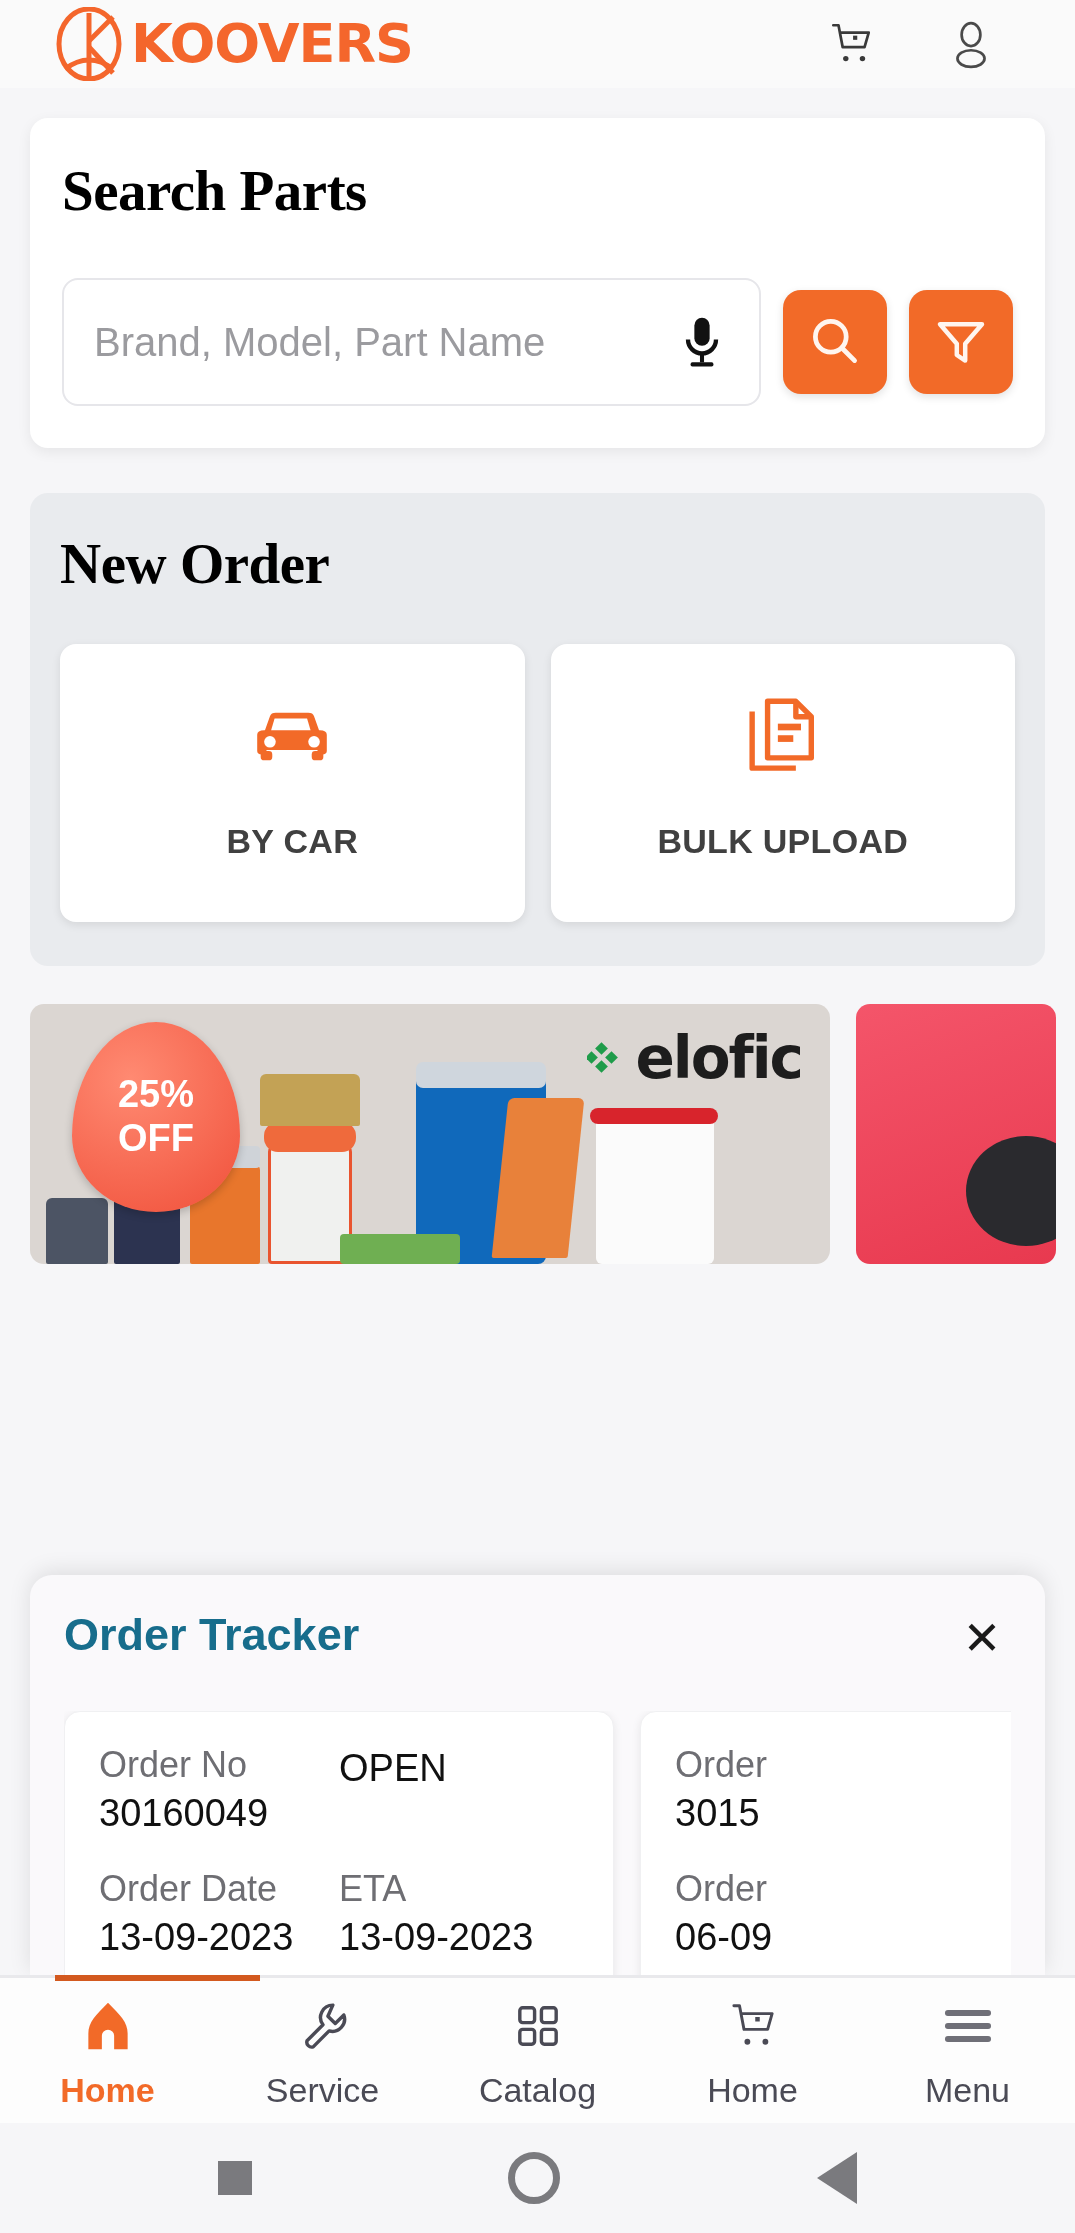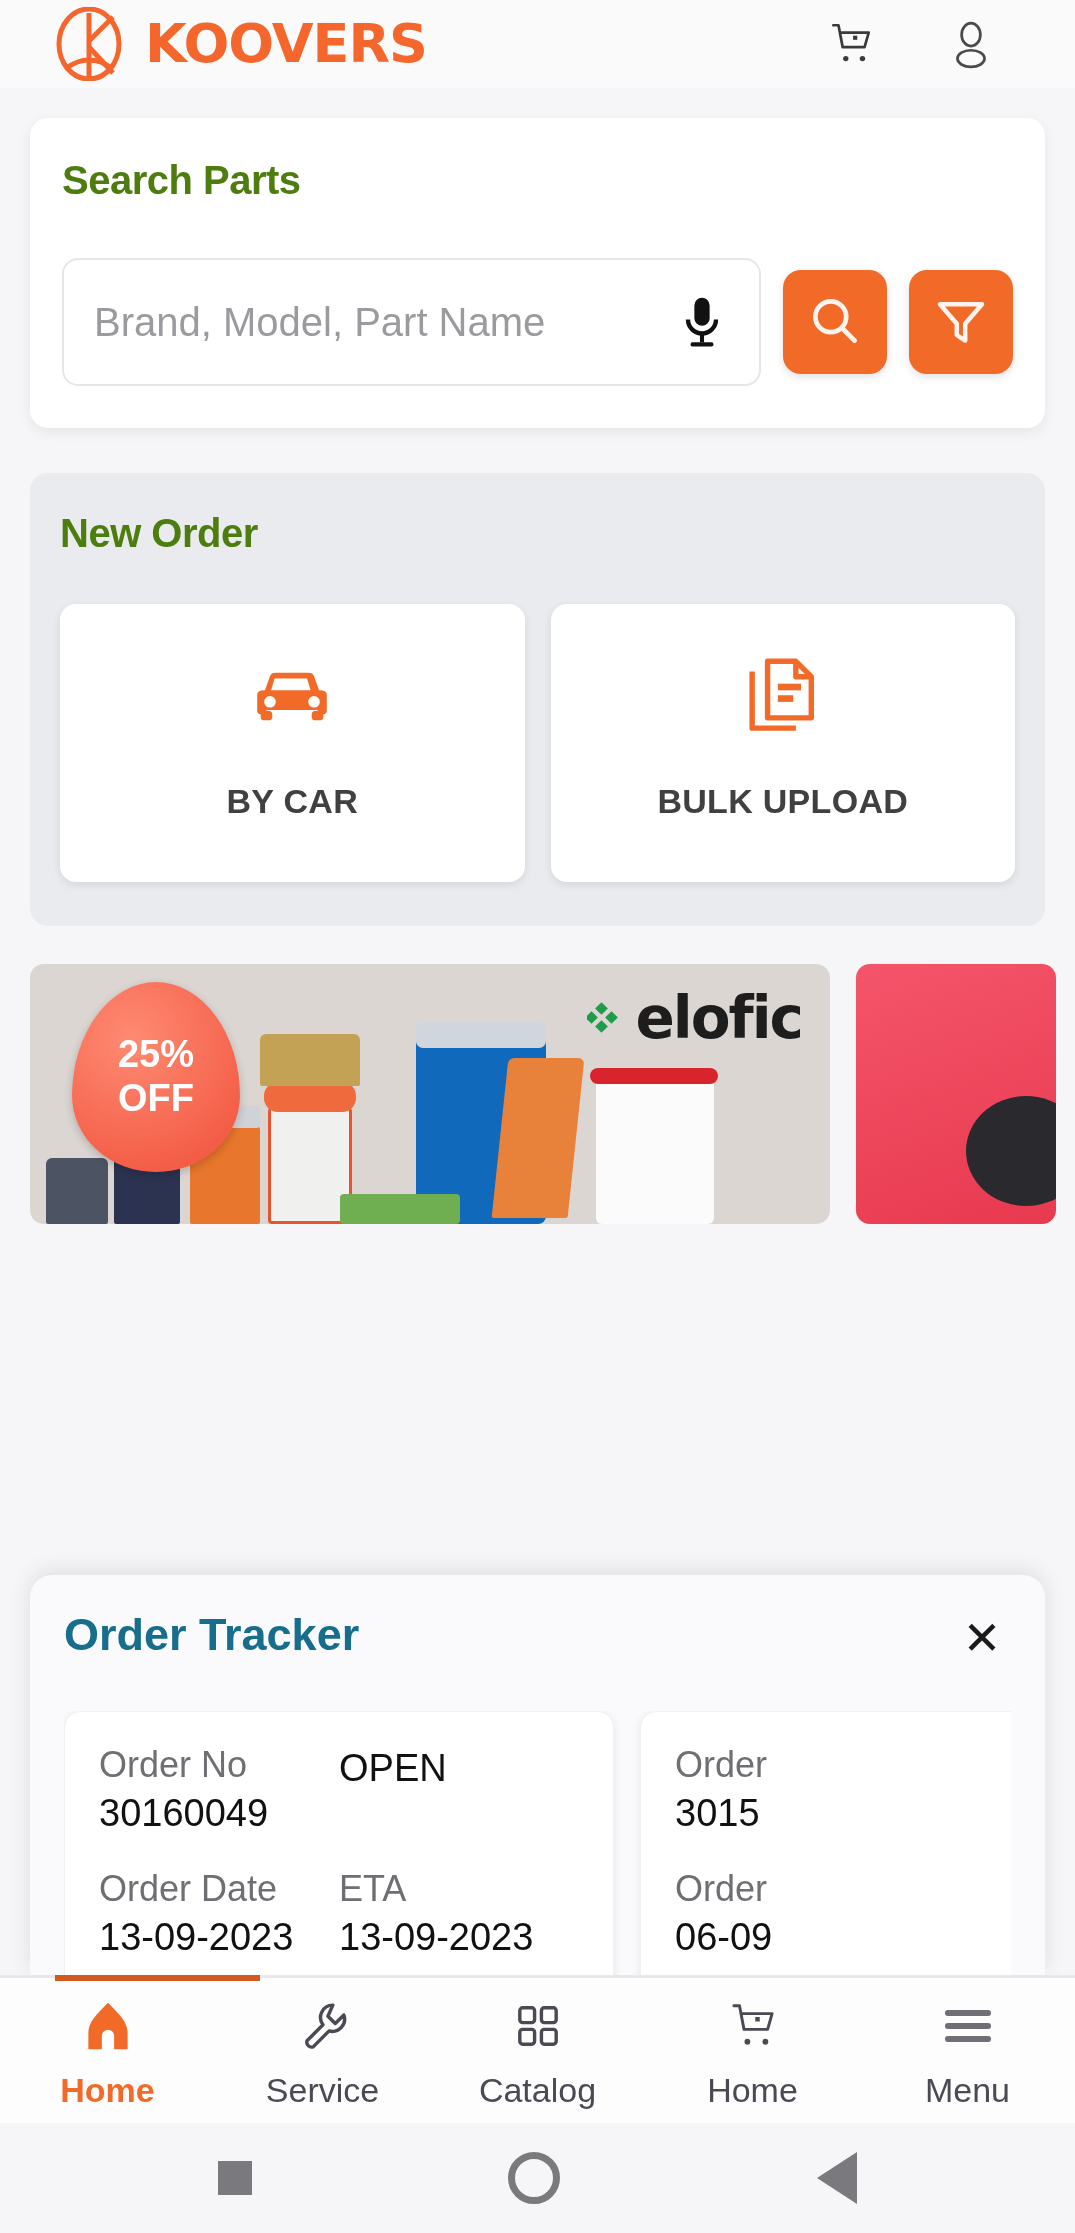--- a/index.html
+++ b/index.html
@@ -10,40 +10,40 @@
     overflow:hidden;
     position:relative;
   }
   .phone { width:1075px; height:2233px; position:relative; background:#f6f6f8; display:flex; flex-direction:column; }
 
   
   .header {
     height:88px; background:#fafafa; display:flex; align-items:center;
     padding:0 40px 0 55px; flex:0 0 88px; position:relative;
   }
-  .brand { display:flex; align-items:center; gap:22px; }
+  .brand { display:flex; align-items:center; gap:8px; }
   .logo-mark { width:68px; height:74px; position:relative; flex:0 0 68px; }
   .brand-text {
     font-size:54px; font-weight:bold; color:#F4662C; letter-spacing:-1px;
     font-family:"DejaVu Sans", sans-serif; line-height:1;
   }
   .header-spacer { flex:1; }
   .header-icons { display:flex; align-items:center; gap:68px; padding-right:38px; }
   .hicon { width:52px; height:52px; display:flex; align-items:center; justify-content:center; }
 
   
   .content { flex:1; position:relative; overflow:hidden; background:#f6f6f8; }
 
   .card {
     background:#ffffff; border-radius:18px; margin:0 30px;
     box-shadow:0 4px 14px rgba(0,0,0,0.07);
   }
   .search-card { margin-top:30px; padding:40px 32px 42px 32px; }
   .section-title {
-    font-size:40px; font-weight:bold; color:#4d7c0f; letter-spacing:-0.5px;
+    font-size:57px; font-weight:bold; color:#000000; letter-spacing:-0.5px;font-family:Liberation Serif, serif;
   }
   .search-row { display:flex; align-items:center; gap:22px; margin-top:55px; }
   .search-input-wrap {
     flex:1; height:128px; border:2px solid #e6e6ea; border-radius:16px;
     background:#fff; display:flex; align-items:center; padding:0 30px; gap:10px;
   }
   .search-input {
     flex:1; border:none; outline:none; background:transparent;
     font-size:40px; color:#2b2b2b; font-family:"Liberation Sans", sans-serif;
   }

